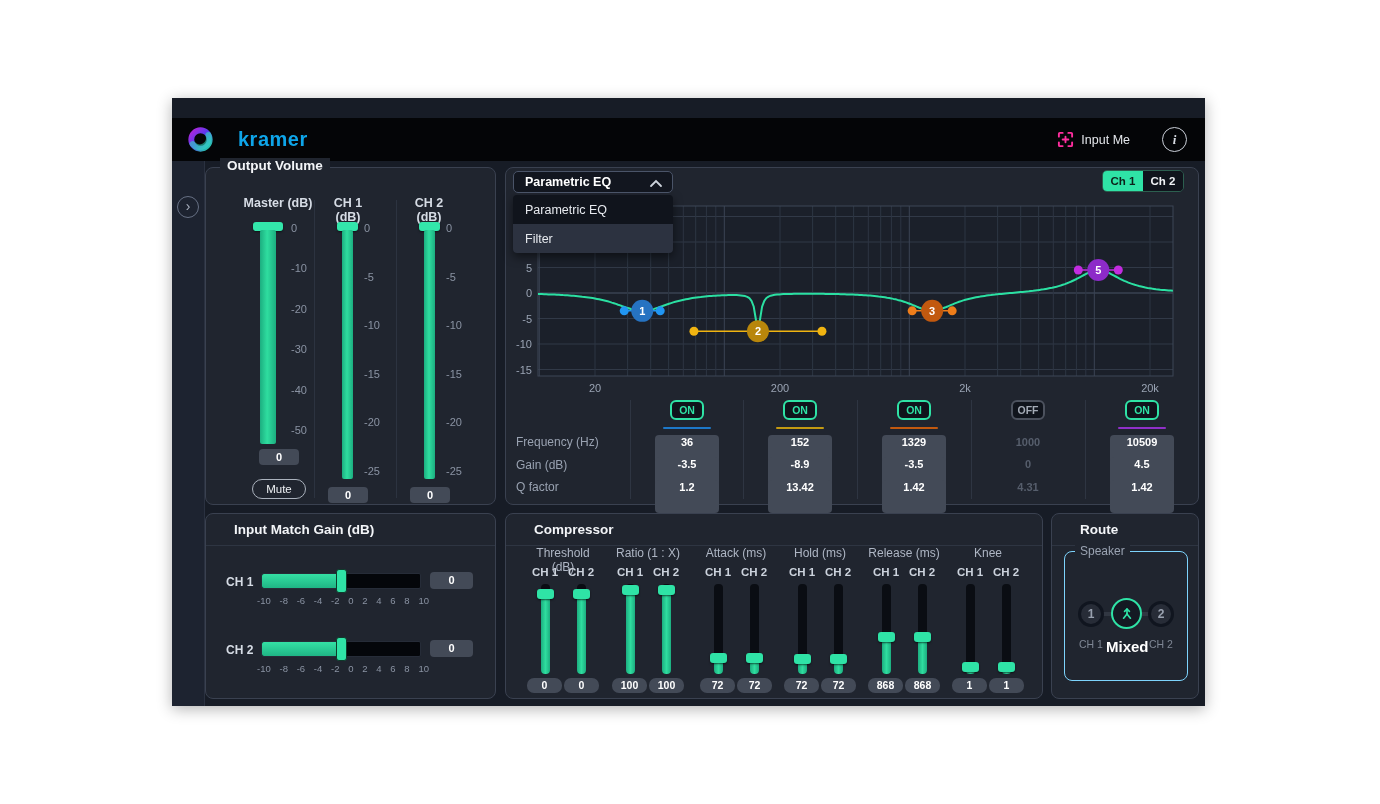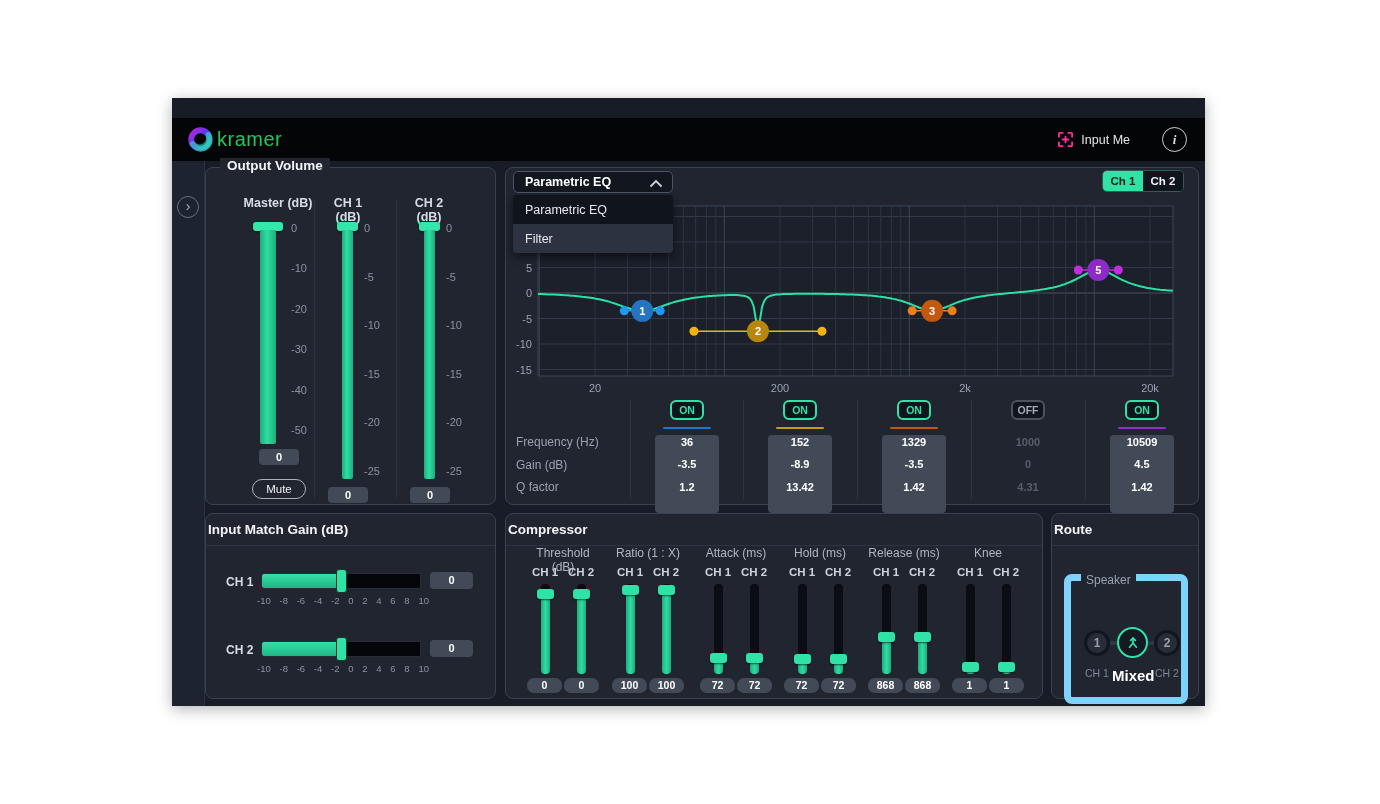--- a/index.html
+++ b/index.html
@@ -11,35 +11,35 @@
   #titlebar{position:absolute;left:0;top:0;width:100%;height:20px;background:#f1f2f4;
     border-bottom:1px solid #dcdee1;display:flex;align-items:center;padding-left:6px;}
   #titlebar .tb-title{font-size:10px;color:#4a4d52;margin-left:5px;}
   #tb-controls{position:absolute;right:0;top:0;height:20px;display:flex;}
   .tb-btn{width:37px;height:20px;display:flex;align-items:center;justify-content:center;color:#5a5d62;font-size:10px;cursor:default;}
   .min-bar{width:9px;height:1px;background:#5a5d62;}
   .max-sq{width:8px;height:8px;border:1px solid #5a5d62;border-radius:1px;}
   
   #header{position:absolute;left:0;top:20px;width:100%;height:43px;background:#040507;display:flex;align-items:center;}
   #brand{display:flex;align-items:center;margin-left:15px;}
-  #brand .wordmark{color:#22c55e;font-size:20px;font-weight:normal;letter-spacing:.5px;margin-left:3px;}
+  #brand .wordmark{color:#0ea5e9;font-size:20px;font-weight:bold;letter-spacing:.5px;margin-left:24px;}
   #device-name{position:absolute;left:273px;top:0;height:43px;display:flex;align-items:center;
     color:#eceef1;font-size:15px;font-weight:bold;letter-spacing:.4px;}
   #findme{position:absolute;right:75px;top:0;height:43px;display:flex;align-items:center;gap:7px;color:#e4e7eb;font-size:12.5px;cursor:pointer;}
   #info-btn{position:absolute;right:18px;top:9px;width:25px;height:25px;border:1.5px solid #c9ced7;border-radius:50%;
     color:#d7dbe2;font-size:13px;font-family:"Liberation Serif",serif;font-style:italic;font-weight:bold;
     display:flex;align-items:center;justify-content:center;cursor:pointer;}
   
   #content{position:absolute;left:0;top:63px;width:1033px;height:545px;background:#171c26;}
   #rail{position:absolute;left:0;top:0;width:33px;height:545px;background:#1d2330;border-right:1px solid #2a3140;}
   #rail-toggle{position:absolute;left:5px;top:35px;width:22px;height:22px;border:1.5px solid #667084;border-radius:50%;
     color:#aab2c0;font-size:14px;line-height:19px;text-align:center;cursor:pointer;}
   .panel{position:absolute;background:#20252f;border:1px solid #3a4150;border-radius:8px;}
   .legend{position:absolute;top:-10px;left:14px;background:#20252f;padding:0 7px;font-size:13.5px;font-weight:bold;color:#f3f5f8;text-align:right;}
-  .ptitle{position:absolute;left:2px;top:8px;font-size:13.5px;font-weight:bold;color:#f3f5f8;}
+  .ptitle{position:absolute;left:28px;top:8px;font-size:13.5px;font-weight:bold;color:#f3f5f8;}
   .psep{position:absolute;left:0;right:0;top:31px;height:1px;background:#2e3542;}
   .vbox{position:absolute;background:#434a57;border-radius:4px;color:#fff;font-size:11px;font-weight:bold;text-align:center;cursor:text;}
   
   #ov-panel{left:33px;top:6px;width:291px;height:338px;}
   .ov-head{position:absolute;top:28px;font-size:12.5px;font-weight:bold;color:#d6dce5;text-align:center;}
   .ov-div{position:absolute;top:32px;width:1px;height:298px;background:#2c3340;}
   .fader-cap{position:absolute;background:#33e7ab;border-radius:3px;box-shadow:0 1px 2px rgba(0,0,0,.5);cursor:grab;}
   .fader-bar{position:absolute;background:linear-gradient(90deg,#1cae80 0%,#2fdd9f 45%,#1cae80 100%);border-radius:2px;}
   .tickcol{position:absolute;display:flex;flex-direction:column;justify-content:space-between;font-size:11px;color:#8a93a3;}
   #mute-btn{position:absolute;left:46px;top:311px;width:54px;height:20px;border:1px solid #aab2bd;border-radius:10px;
@@ -81,21 +81,21 @@
   .cgroup{position:absolute;top:28px;width:76px;height:155px;}
   .cg-label{position:absolute;left:0;top:4px;width:76px;text-align:center;font-size:12px;color:#aeb6c4;}
   .cg-ch{position:absolute;top:24px;width:36px;text-align:center;font-size:11.5px;font-weight:bold;color:#ccd3dd;}
   .vslider{position:absolute;top:42px;width:17px;height:90px;cursor:pointer;}
   .vtrack{position:absolute;left:4px;top:0;width:9px;height:90px;background:#0a0d13;border-radius:4px;}
   .vfill{position:absolute;left:4px;width:9px;background:linear-gradient(90deg,#1cae80,#2fdd9f 50%,#1cae80);border-radius:4px;}
   .vhandle{position:absolute;left:0;width:17px;height:10px;background:#2fe3a6;border-radius:3px;box-shadow:0 1px 2px rgba(0,0,0,.6);cursor:grab;}
   .cg-box{top:136px;width:35px;height:15px;line-height:15px;border-radius:7px;font-size:10.5px;}
   
   #route-panel{left:879px;top:352px;width:148px;height:186px;}
-  #speaker-box{position:absolute;left:12px;top:60px;width:124px;height:130px;border:7px solid #7dd3fc;border-radius:8px;}
+  #speaker-box{position:absolute;left:12px;top:37px;width:124px;height:130px;border:1px solid #7dd3fc;border-radius:8px;}
   #speaker-legend{position:absolute;top:-8px;left:10px;background:#20252f;padding:0 5px;font-size:12px;color:#9aa3b2;}
   #route-connector{position:absolute;left:26px;top:60px;width:70px;height:4px;background:#313742;border-radius:2px;}
   .route-num{position:absolute;width:26px;height:26px;border-radius:50%;background:#272c37;border:3px solid #10151f;
     color:#99a1af;font-size:12px;font-weight:bold;display:flex;align-items:center;justify-content:center;cursor:pointer;}
   .route-mixed{position:absolute;left:46px;top:46px;width:31px;height:31px;border-radius:50%;background:#141a23;
     border:2px solid #2fe3a6;display:flex;align-items:center;justify-content:center;cursor:pointer;}
   .route-label{position:absolute;top:86px;width:40px;text-align:center;font-size:10.5px;color:#7f8795;}
   .route-label.sel{font-weight:bold;color:#fff;font-size:15px;}
 </style>
 </head>

